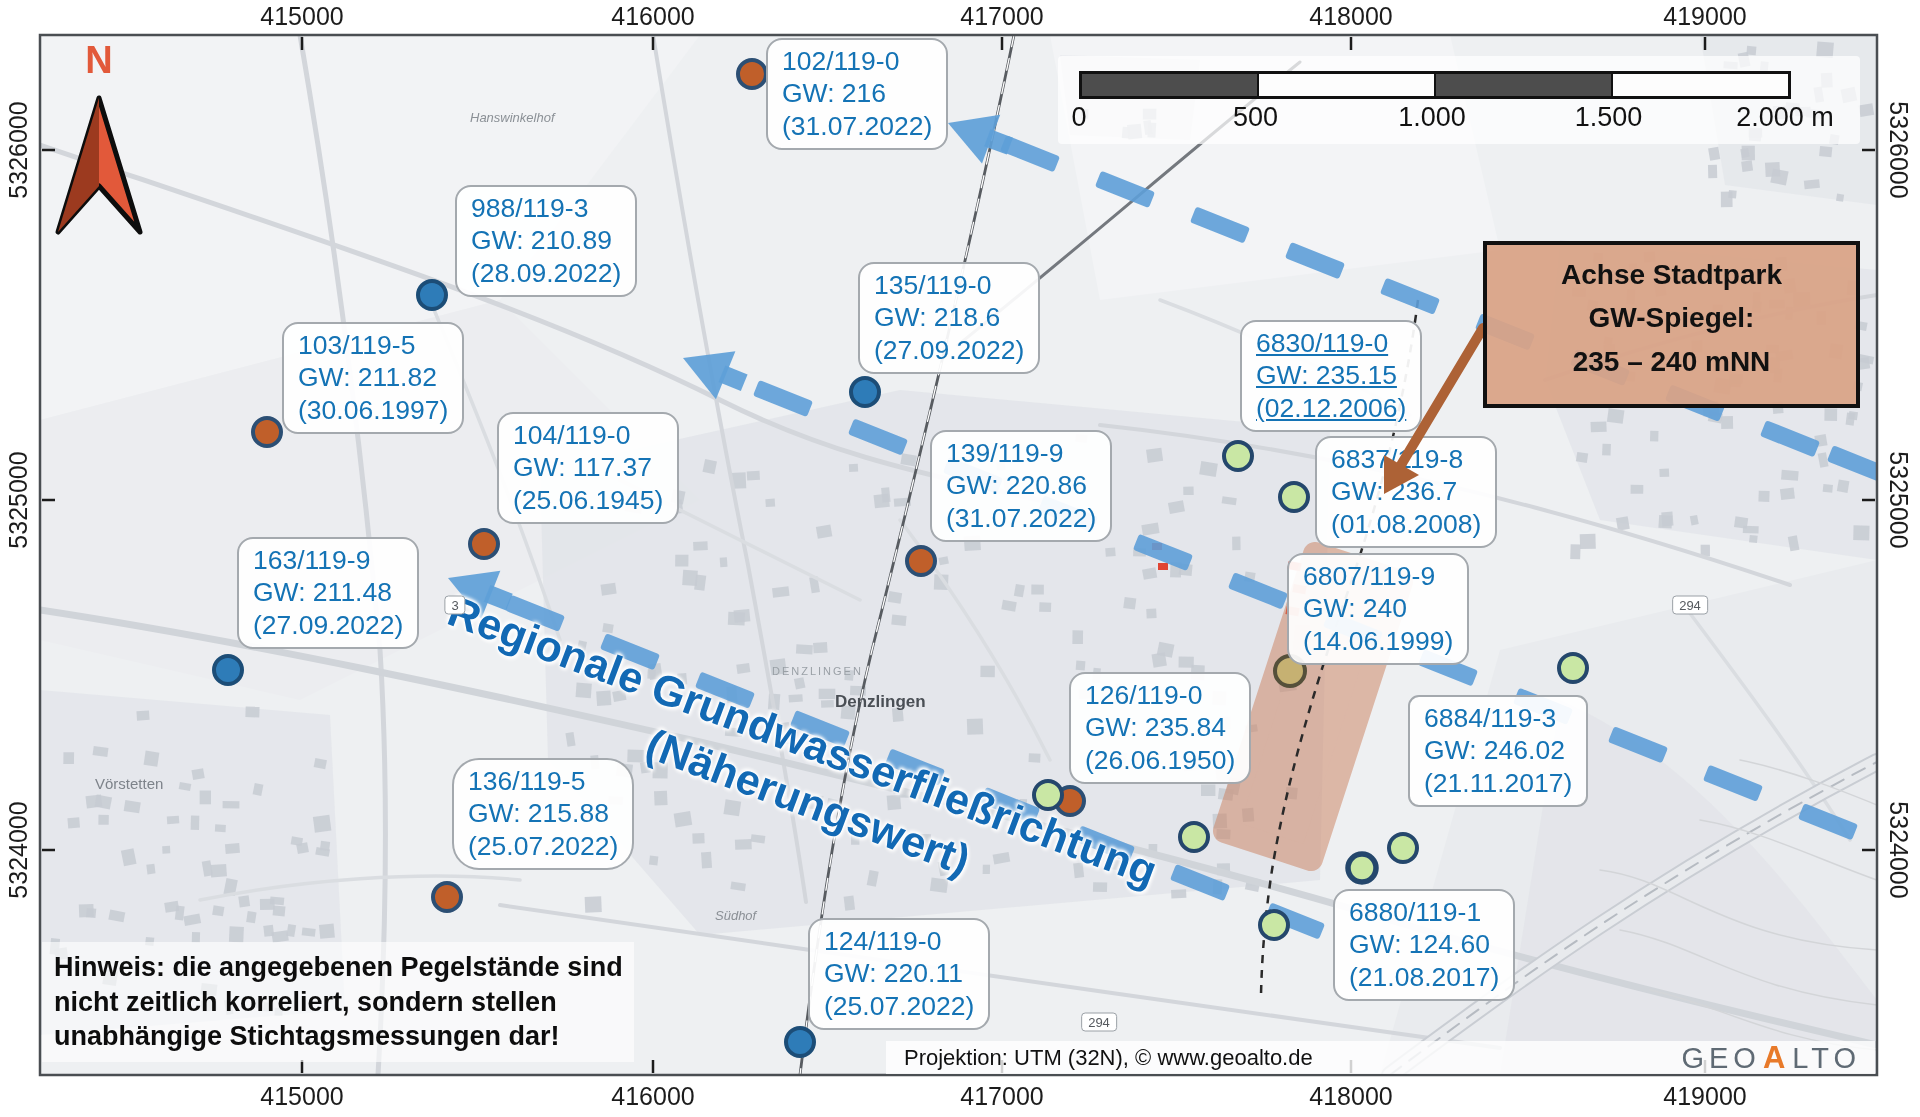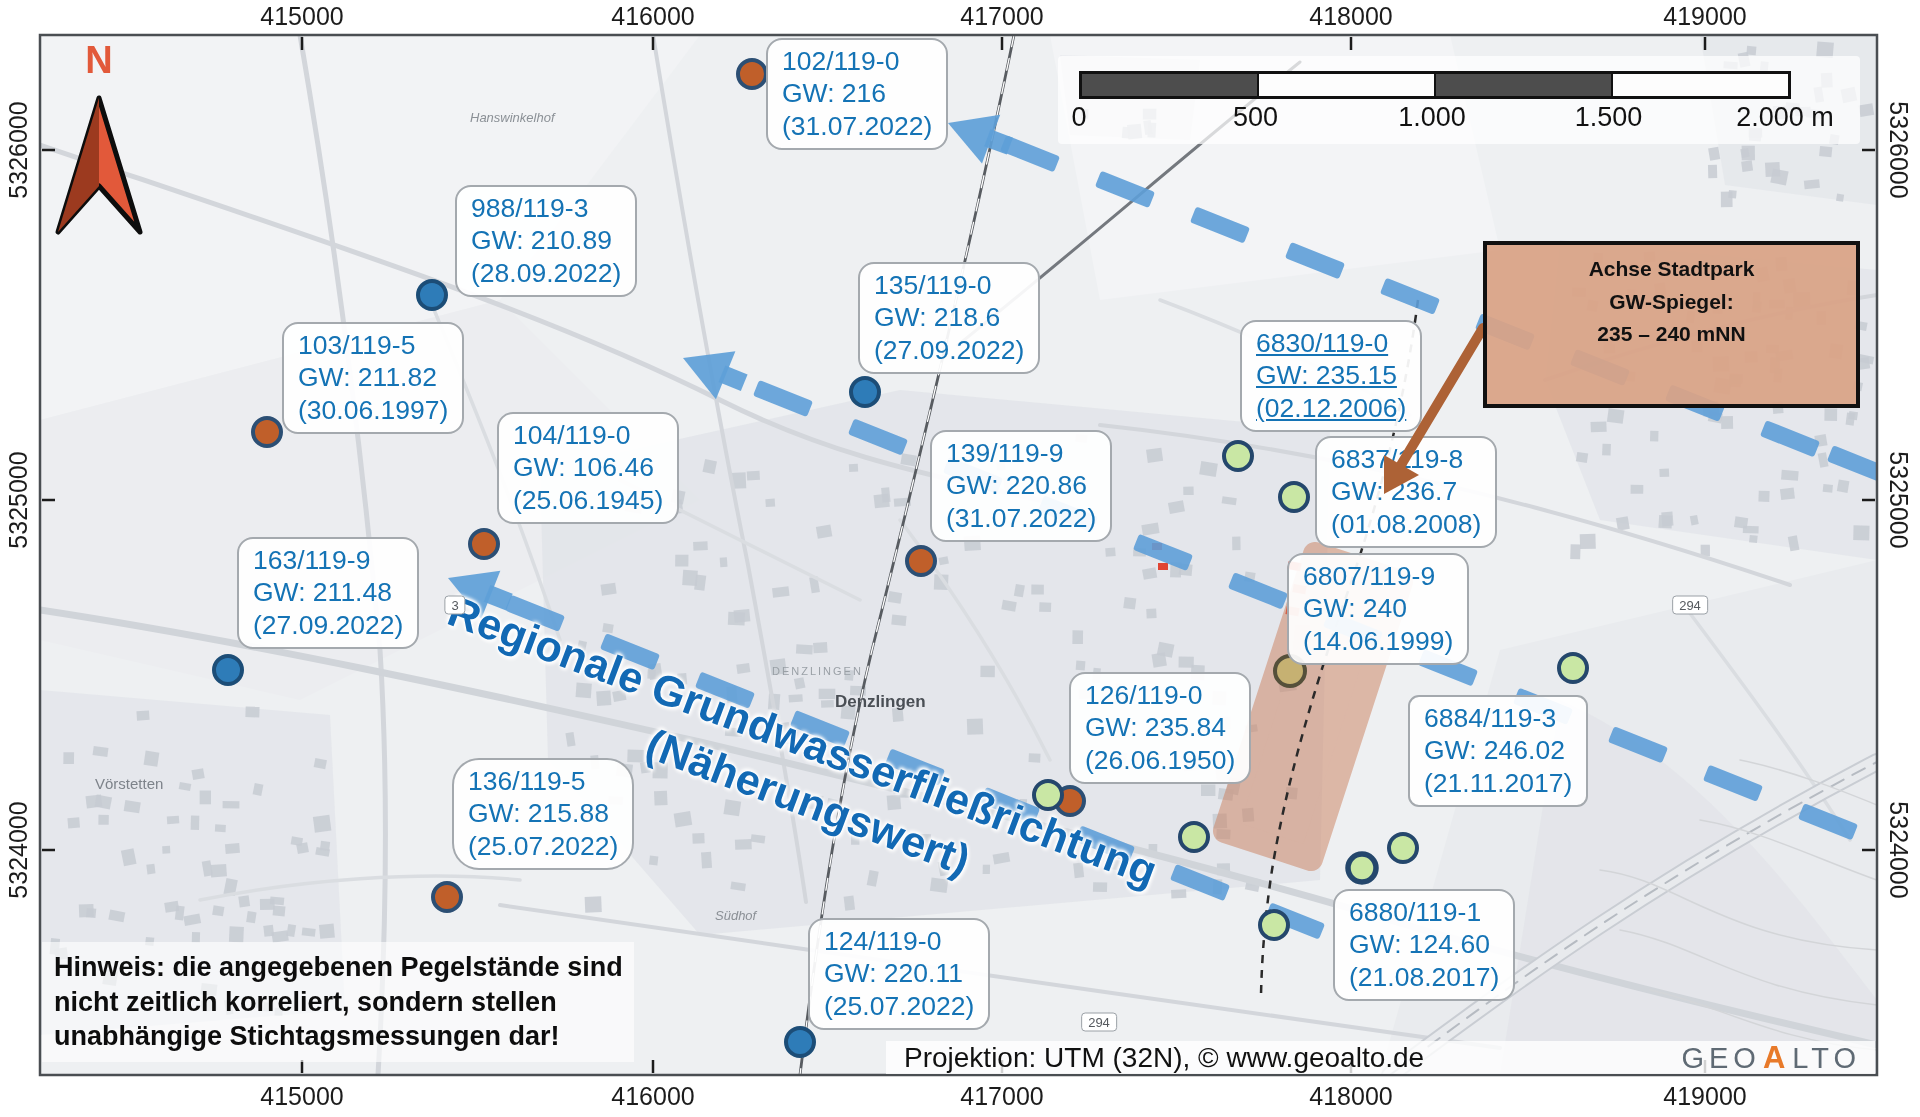--- a/index.html
+++ b/index.html
@@ -4,21 +4,21 @@
 <style>
   html,body{margin:0;padding:0;background:#fff;}
   #stage{position:relative;width:1920px;height:1117px;background:#ffffff;overflow:hidden;
          font-family:"Liberation Sans",sans-serif;}
   svg{position:absolute;left:0;top:0;}
   #base-svg{z-index:1;}
   #anno{position:absolute;left:0;top:0;width:1920px;height:1117px;z-index:2;}
   #overlay-svg{z-index:3;pointer-events:none;}
   #achse-box{position:absolute;z-index:4;left:1483px;top:241px;width:377px;height:167px;
      background:rgba(217,162,133,0.93);border:4px solid #111;box-sizing:border-box;
-     text-align:center;color:#111;font-weight:bold;font-size:21px;line-height:1.55;padding-top:8px;}
+     text-align:center;color:#111;font-weight:bold;font-size:28px;line-height:1.55;padding-top:8px;}
   #scale-panel{position:absolute;z-index:2;left:1058px;top:56px;width:802px;height:88px;
      background:rgba(255,255,255,0.72);border-radius:4px;}
   #scale-bar{position:absolute;left:21px;top:15px;width:706px;height:22px;display:flex;
      border:3px solid #111;box-sizing:content-box;}
   .sb-seg{flex:1;border-right:2px solid #111;}
   .sb-seg:last-child{border-right:none;}
   .sb-dark{background:#4d4d4d;} .sb-light{background:#fdfdfd;}
   .sb-label{position:absolute;top:46px;transform:translateX(-50%);font-size:27px;color:#111;white-space:nowrap;}
   .axis-label{position:absolute;font-size:25px;color:#1c1c1c;white-space:nowrap;}
   .axis-x{transform:translateX(-50%);}
@@ -28,21 +28,21 @@
      border-radius:16px;padding:5px 14px 6px 14px;color:#1473b5;font-size:26.5px;line-height:1.22;
      white-space:nowrap;}
   .flow-text{position:absolute;color:#1269b4;font-weight:bold;font-size:43px;white-space:nowrap;
      transform-origin:left center;transform:rotate(20.5deg);
      text-shadow:0 0 3px #fff,0 0 3px #fff,0 0 5px #fff,2px 2px 4px #fff,-2px -2px 4px #fff;}
   #note-panel{position:absolute;left:42px;top:942px;width:592px;background:rgba(255,255,255,0.62);
      padding:8px 12px;box-sizing:border-box;}
   #note-panel div{font-weight:bold;font-size:27px;color:#0d0d0d;line-height:1.28;white-space:nowrap;}
   #attrib-band{position:absolute;left:886px;top:1041px;width:989px;height:33px;
      background:rgba(255,255,255,0.8);display:flex;align-items:center;padding:0 14px 0 18px;box-sizing:border-box;}
-  #attrib-text{font-size:28px;color:#111;}
+  #attrib-text{font-size:22px;color:#111;}
   #logo{margin-left:auto;display:flex;align-items:baseline;font-size:29px;color:#5f6a74;letter-spacing:5px;}
   #logo .logo-a{color:#e87a2a;font-weight:bold;font-size:31px;margin:0 2px;}
   #north-n{position:absolute;left:99px;top:60px;transform:translate(-50%,-50%);
      color:#e2593a;font-weight:bold;font-size:38px;z-index:2;}
   .place{position:absolute;color:#8b9096;white-space:nowrap;}
   .place-farm{font-style:italic;font-size:13px;}
   .place-village{font-size:15px;color:#7d838a;}
   .place-muni{font-size:11px;letter-spacing:2px;color:#9aa0a6;}
   .place-town{font-size:17px;font-weight:bold;color:#4a4f55;}
   .badge{position:absolute;transform:translate(-50%,-50%);background:#fff;border:1.5px solid #9aa0a6;
@@ -574,21 +574,21 @@
       <div class="st-gw">GW: 210.89</div>
       <div class="st-date">(28.09.2022)</div>
     </div>
         <div class="station-label" style="left: 282px; top: 322px;">
       <div class="st-id">103/119-5</div>
       <div class="st-gw">GW: 211.82</div>
       <div class="st-date">(30.06.1997)</div>
     </div>
         <div class="station-label" style="left: 497px; top: 412px;">
       <div class="st-id">104/119-0</div>
-      <div class="st-gw">GW: 106.46</div>
+      <div class="st-gw">GW: 117.37</div>
       <div class="st-date">(25.06.1945)</div>
     </div>
         <div class="station-label" style="left: 237px; top: 537px;">
       <div class="st-id">163/119-9</div>
       <div class="st-gw">GW: 211.48</div>
       <div class="st-date">(27.09.2022)</div>
     </div>
         <div class="station-label" style="left: 452px; top: 758px; border-radius: 27px;">
       <div class="st-id">136/119-5</div>
       <div class="st-gw">GW: 215.88</div>

